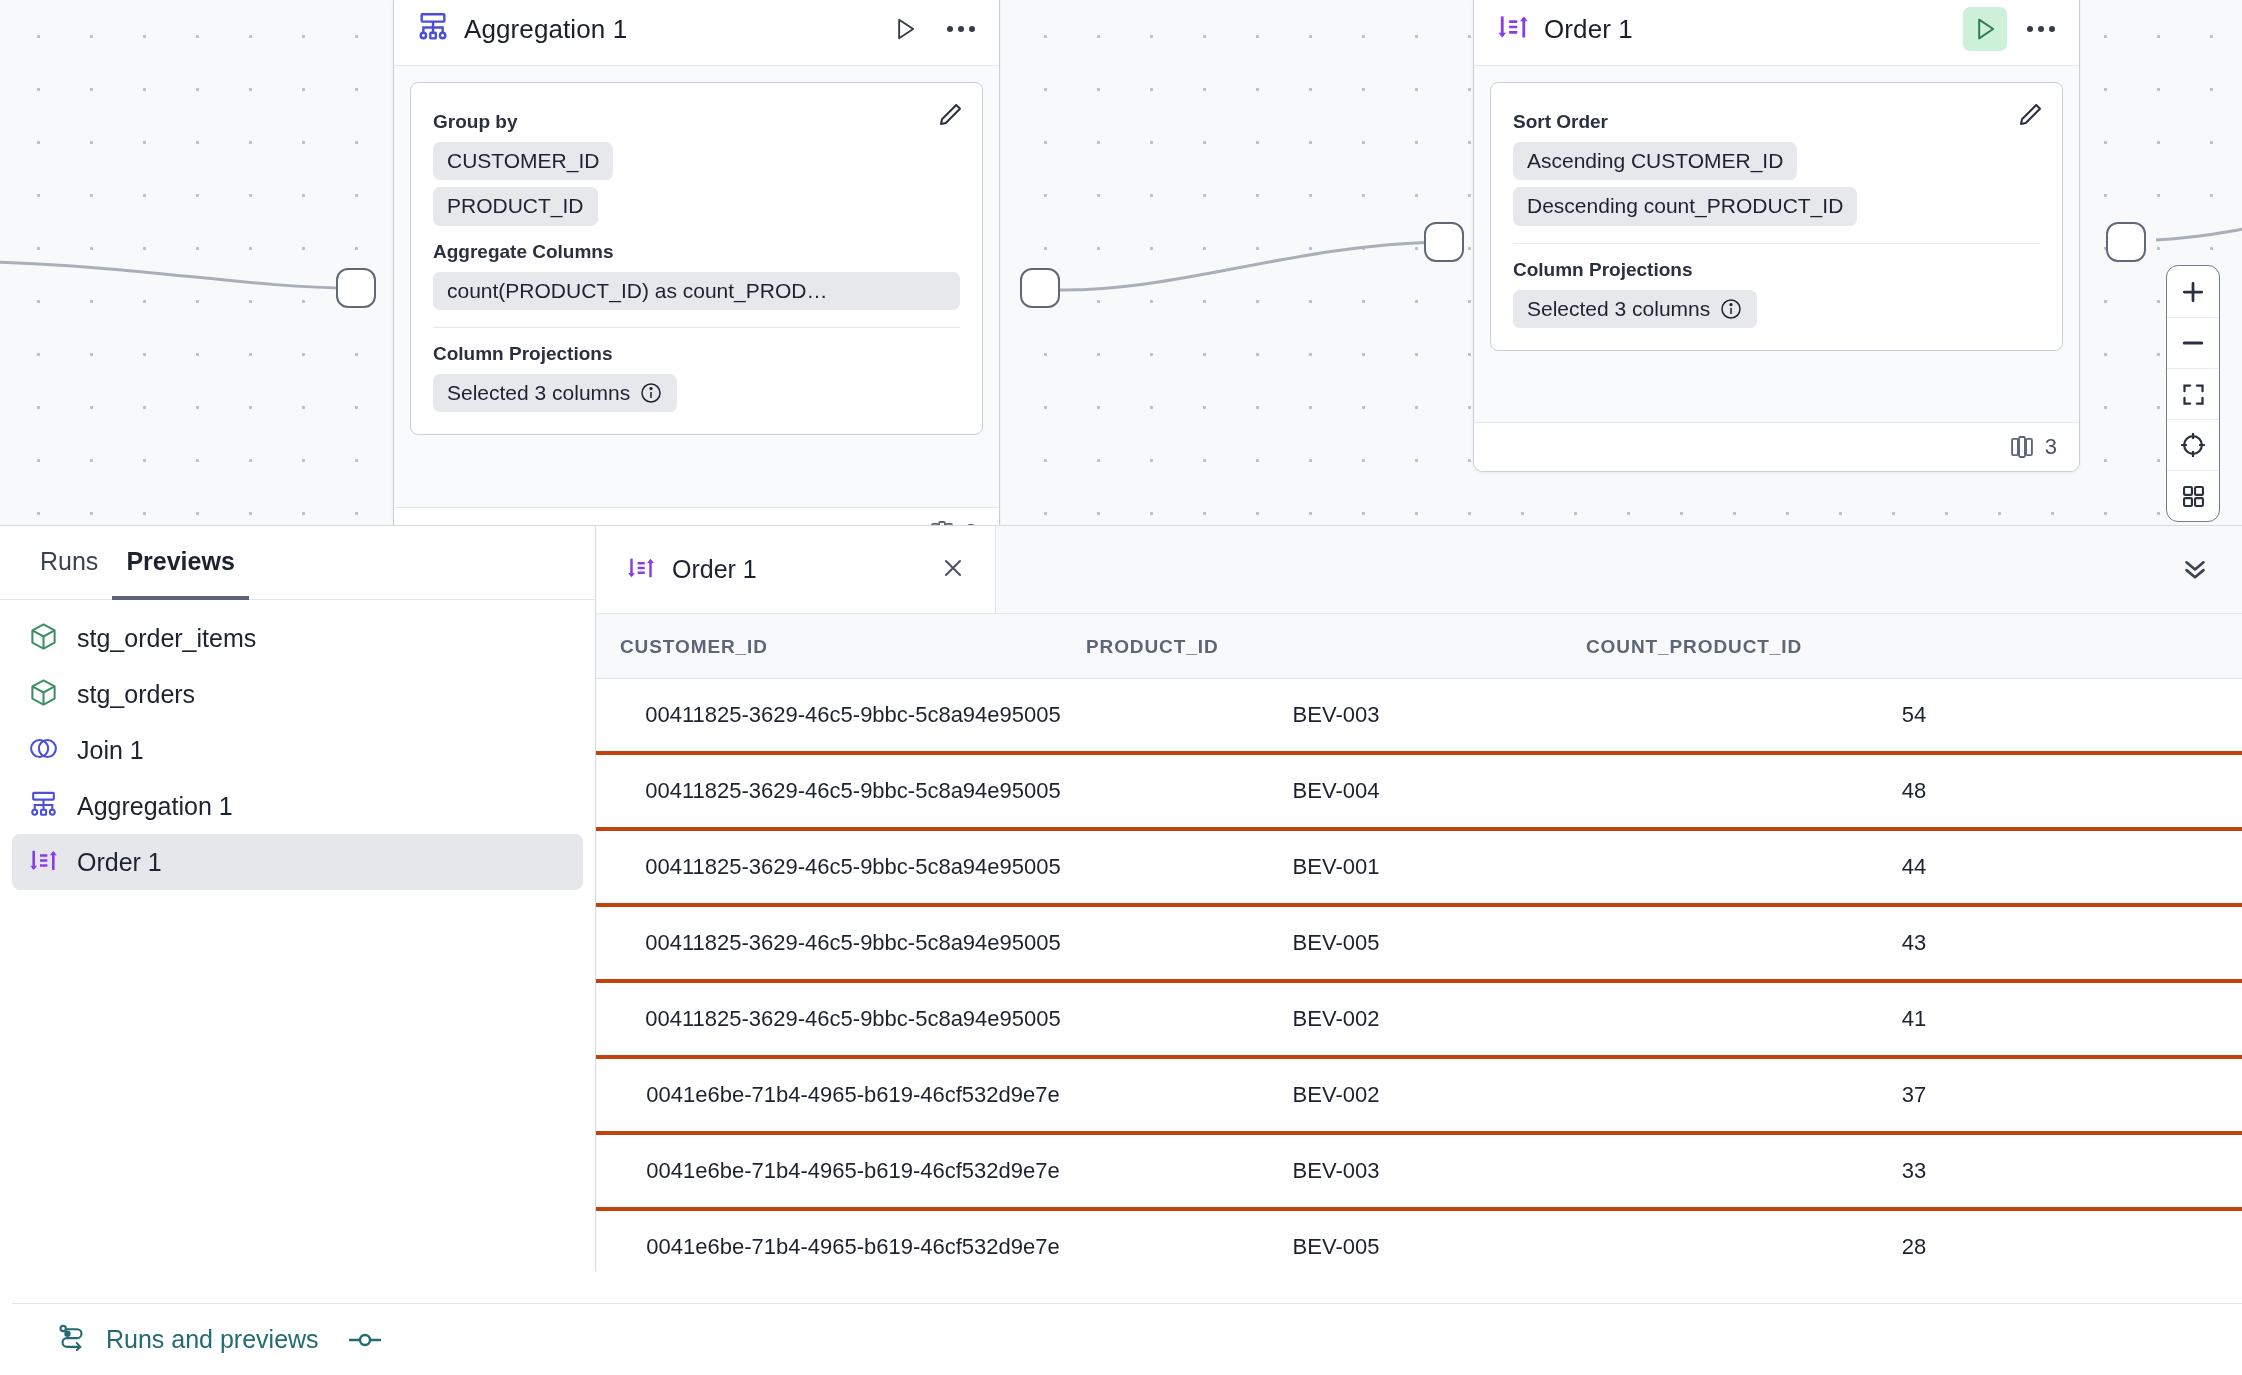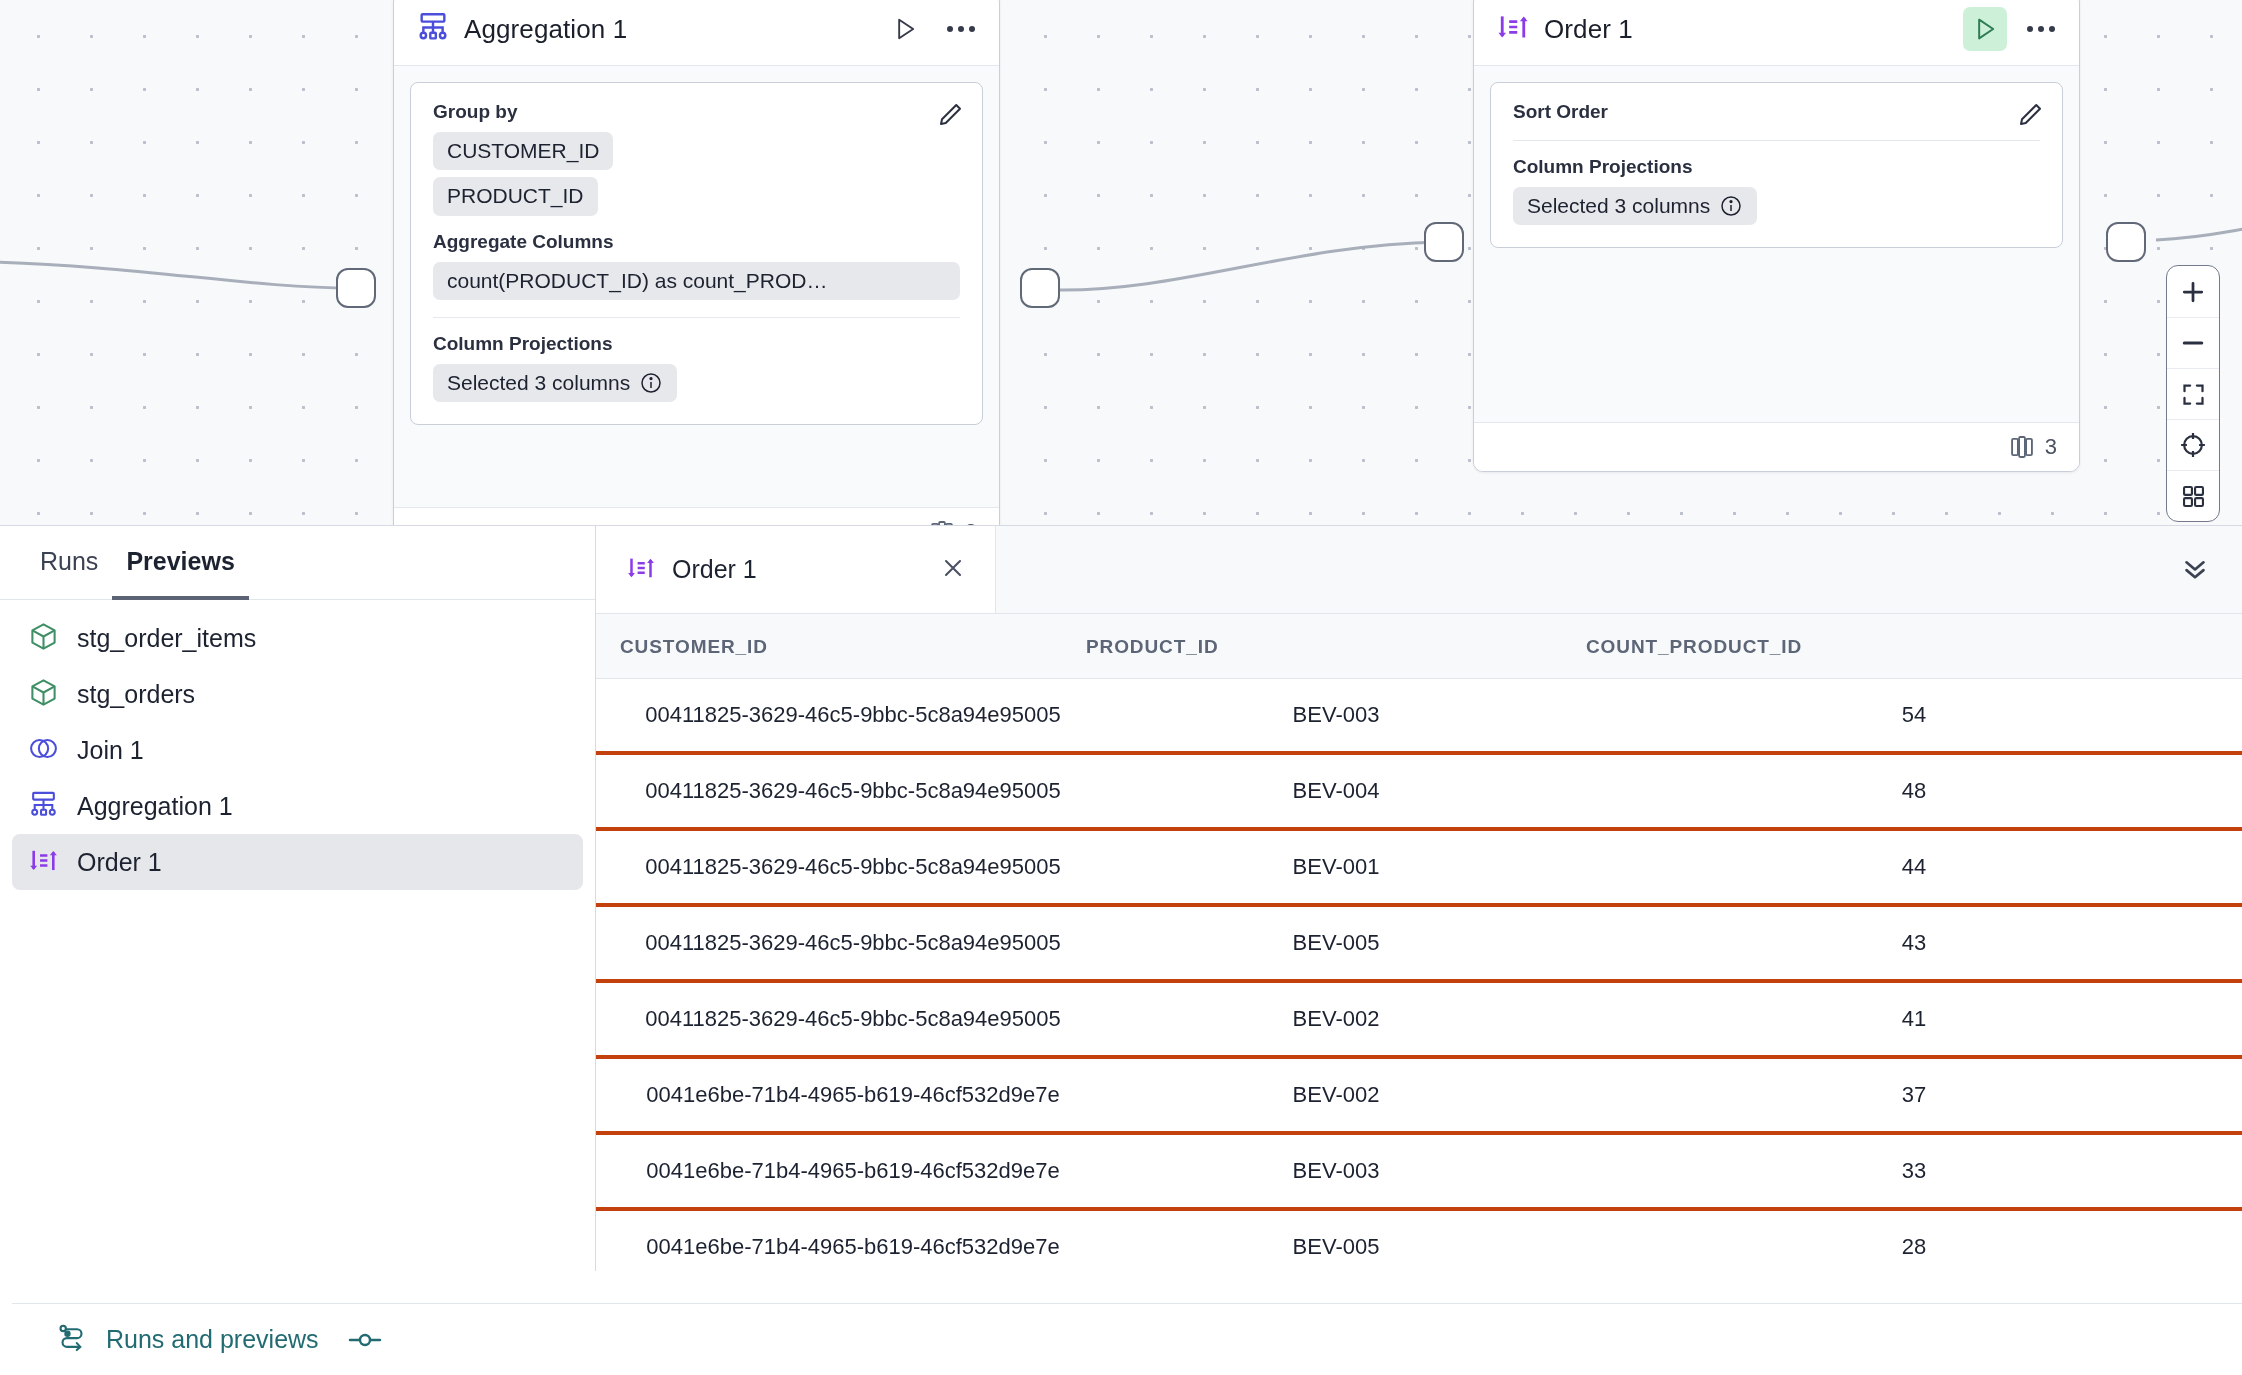--- a/index.html
+++ b/index.html
@@ -43,21 +43,21 @@
     padding: 14px 18px 14px 22px;
     border-bottom: 1px solid #e3e7ee;
     min-height: 62px;
   }
   .node-title { font-size: 26px; color: #1a1f2b; font-weight: 400; flex: 1; letter-spacing: .1px; }
   .node-body { padding: 16px 16px 14px 16px; background: #f9fafc; flex: 1; }
   .node-card {
     background: #ffffff; border: 1.5px solid #c9ced9; border-radius: 8px;
     padding: 18px 22px 22px 22px; position: relative;
   }
-  .sec-label { font-size: 19px; font-weight: bold; color: #2b3040; margin-bottom: 9px; }
+  .sec-label { font-size: 19px; font-weight: bold; color: #2b3040; margin-bottom: 9px; margin-top: 10px; }
   .sec-label.mt { margin-top: 15px; }
   .chips { display: flex; flex-direction: column; align-items: flex-start; gap: 7px; }
   .chip {
     background: #e7e8ec; color: #1d2230; border-radius: 7px;
     padding: 5px 14px; font-size: 21px; line-height: 1.35;
     display: inline-flex; align-items: center; gap: 9px;
     max-width: 100%; white-space: nowrap; overflow: hidden;
   }
   .rule { height: 1px; background: #e3e7ee; margin: 17px 0 0 0; }
   .pencil { position: absolute; right: 16px; top: 16px; cursor: pointer; }
@@ -229,20 +229,24 @@
           </span>
       </div>
       <div class="node-body">
         <div class="node-card">
           <span class="pencil">
             <svg width="30" height="30" viewBox="0 0 24 24" fill="none" stroke="#2b3040" stroke-width="1.6" stroke-linejoin="round">
               <path d="M4 20 L4.8 16.2 L16.2 4.8 L19.2 7.8 L7.8 19.2 Z"></path>
             </svg>
           </span>
           <div class="sec-label">Sort Order</div>
+          <div class="chips">
+            <span class="chip">Ascending CUSTOMER_ID</span>
+            <span class="chip">Descending count_PRODUCT_ID</span>
+          </div>
           <div class="rule"></div>
           <div class="sec-label mt">Column Projections</div>
           <div class="chips">
             <span class="chip">
               <span>Selected 3 columns</span>
               <svg width="24" height="24" viewBox="0 0 24 24" fill="none" stroke="#1d2230" stroke-width="1.5">
                 <circle cx="12" cy="12" r="9"></circle>
                   <path d="M12 11v6"></path>
                   <circle cx="12" cy="7.6" r=".9" fill="#1d2230"></circle>
               </svg>

